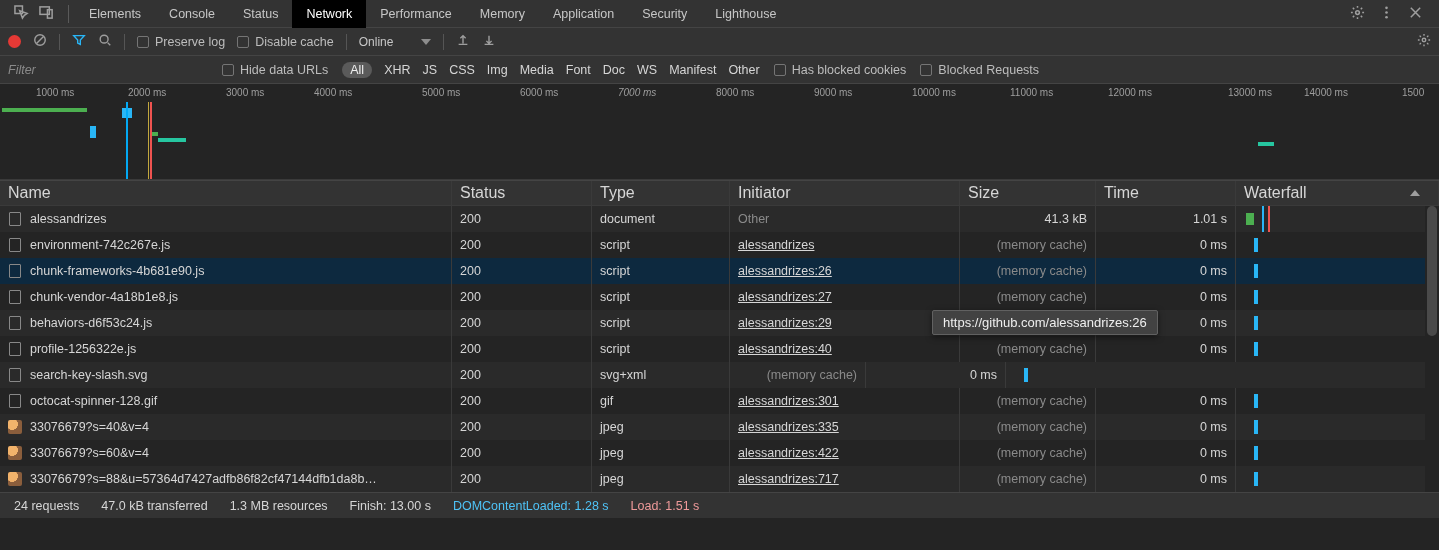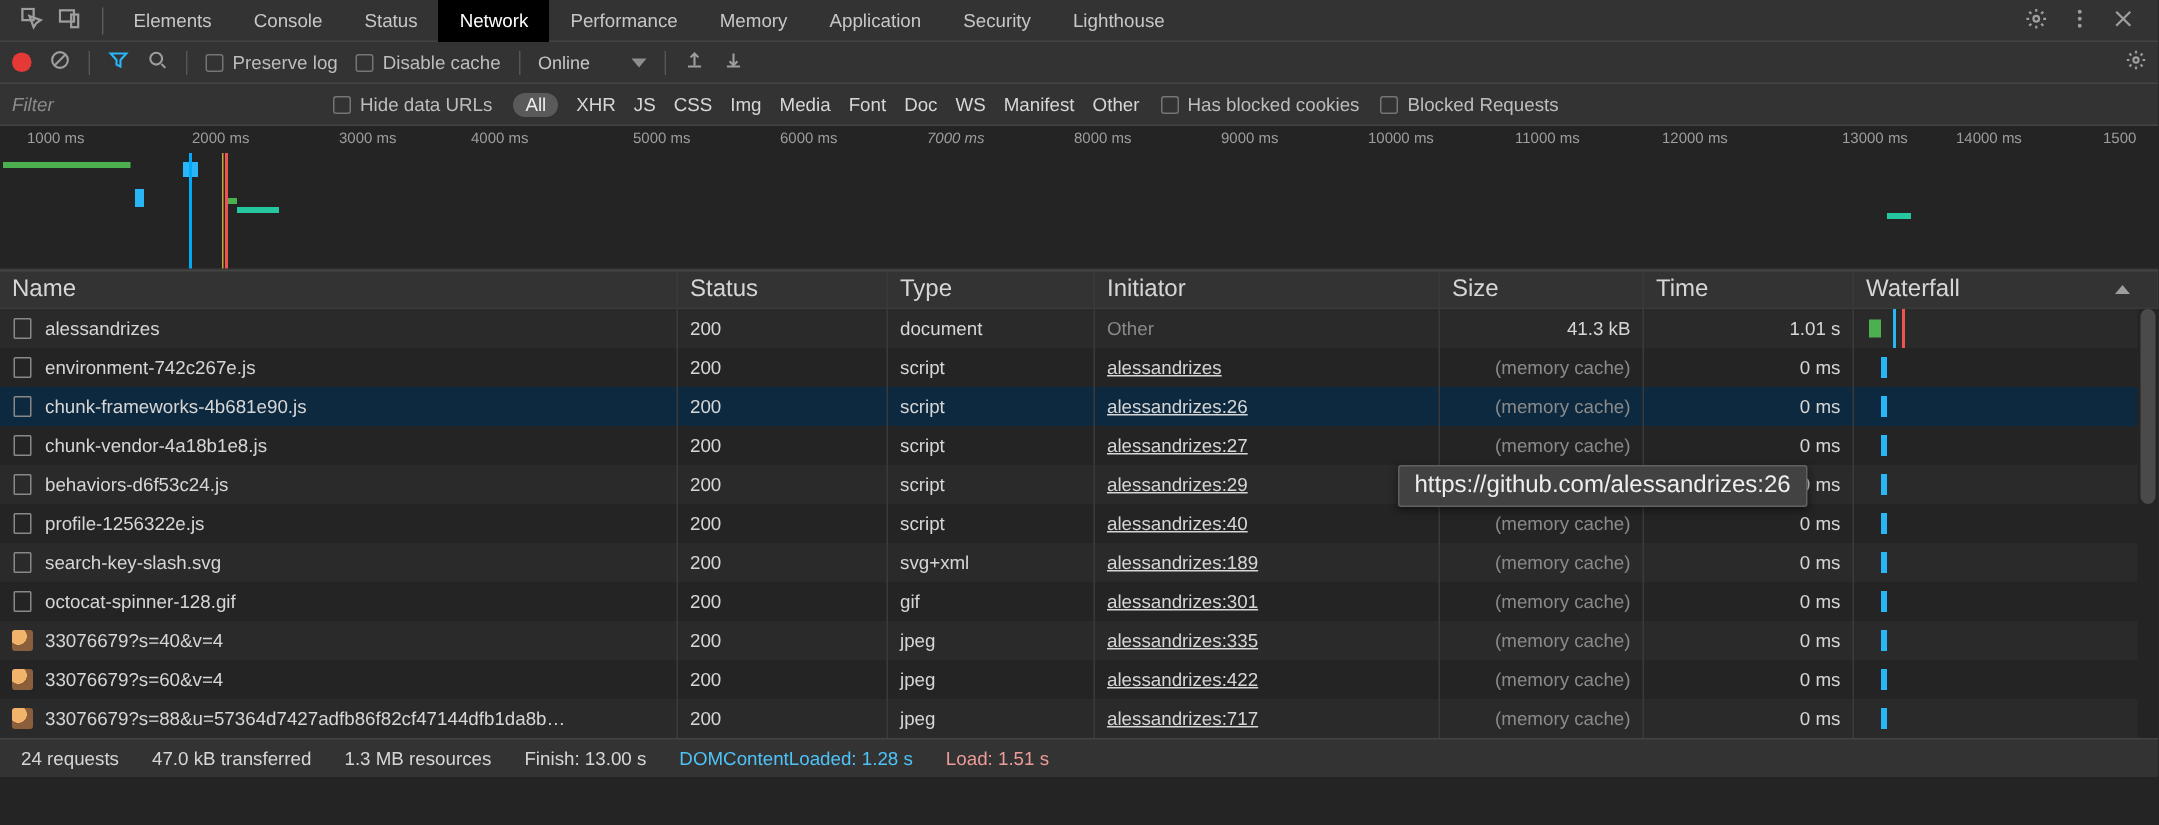--- a/index.html
+++ b/index.html
@@ -70,21 +70,21 @@
   .link { color: #d6d6d6; text-decoration: underline; }
   .initiator-other { color:#8a8a8a; }
 
   .wf-cell { position:relative; width:100%; height:100%; }
   .wf-green { position:absolute; left:2px; top:7px; width:8px; height:12px; background:#4caf50;}
   .wf-blue { position:absolute; top:6px; width:4px; height:14px; background:#29b6f6; }
   .wf-red-line { position:absolute; top:0; bottom:0; width:2px; background:#ef5350; left:24px;}
   .wf-blue-line { position:absolute; top:0; bottom:0; width:2px; background:#29b6f6; left:18px;}
 
   
-  .tooltip { position: absolute; background: #424242; color: #eee; border: 1px solid #616161; border-radius: 2px; padding: 4px 10px; font-size: 16px; z-index: 10; box-shadow: 0 2px 6px rgba(0,0,0,.5);}
+  .tooltip { position: absolute; background: #424242; color: #eee; border: 1px solid #616161; border-radius: 2px; padding: 4px 10px; font-size: 13px; z-index: 10; box-shadow: 0 2px 6px rgba(0,0,0,.5);}
 
   
   .statusbar { height: 26px; background: #333; border-top: 1px solid #444; display: flex; align-items: center; padding: 0 14px; gap: 22px; font-size: 12.5px; }
   .statusbar .sb { color: #d6d6d6; }
   .sb-dom { color: #4fc3f7; }
   .sb-load { color: #ef9a9a; }
 
   
   .vscroll { position:absolute; right:0; top:0; bottom:0; width:14px; background:#242424; }
   .vscroll-thumb { position:absolute; right:2px; width:10px; background:#4a4a4a; border-radius:5px; }
@@ -208,21 +208,21 @@
       <span>Has blocked cookies</span>
     </label>
   <label class="chk">
       <span class="box"></span>
       <span>Blocked Requests</span>
     </label>
 </div>
 
 <div class="timeline">
   <div class="tl-ruler" id="tl-ruler">
-      <span class="tl-tick" style="left: 18px;">1000 ms</span>
+      <span class="tl-tick" style="left: 36px;">1000 ms</span>
       <span class="tl-tick" style="left: 128px;">2000 ms</span>
       <span class="tl-tick" style="left: 226px;">3000 ms</span>
       <span class="tl-tick" style="left: 314px;">4000 ms</span>
       <span class="tl-tick" style="left: 422px;">5000 ms</span>
       <span class="tl-tick" style="left: 520px;">6000 ms</span>
       <span class="tl-tick" style="left: 618px; font-style: italic;">7000 ms</span>
       <span class="tl-tick" style="left: 716px;">8000 ms</span>
       <span class="tl-tick" style="left: 814px;">9000 ms</span>
       <span class="tl-tick" style="left: 912px;">10000 ms</span>
       <span class="tl-tick" style="left: 1010px;">11000 ms</span>
@@ -386,23 +386,20 @@
     </div>
     <div class="trow even">
       <div class="td col-name">
         <span class="file-icon">
           <span class="file-doc"></span>
         </span>
         <span>search-key-slash.svg</span>
       </div>
       <div class="td col-status">200</div>
       <div class="td col-type">svg+xml</div>
-      <div class="td col-init">
-        <span class="link">alessandrizes:189</span>
-      </div>
       <div class="td col-size muted">(memory cache)</div>
       <div class="td col-time">0 ms</div>
       <div class="td col-wf">
         <div class="wf-cell">
           <span class="wf-blue" style="left:10px;"></span>
         </div>
       </div>
     </div>
     <div class="trow odd">
       <div class="td col-name">

